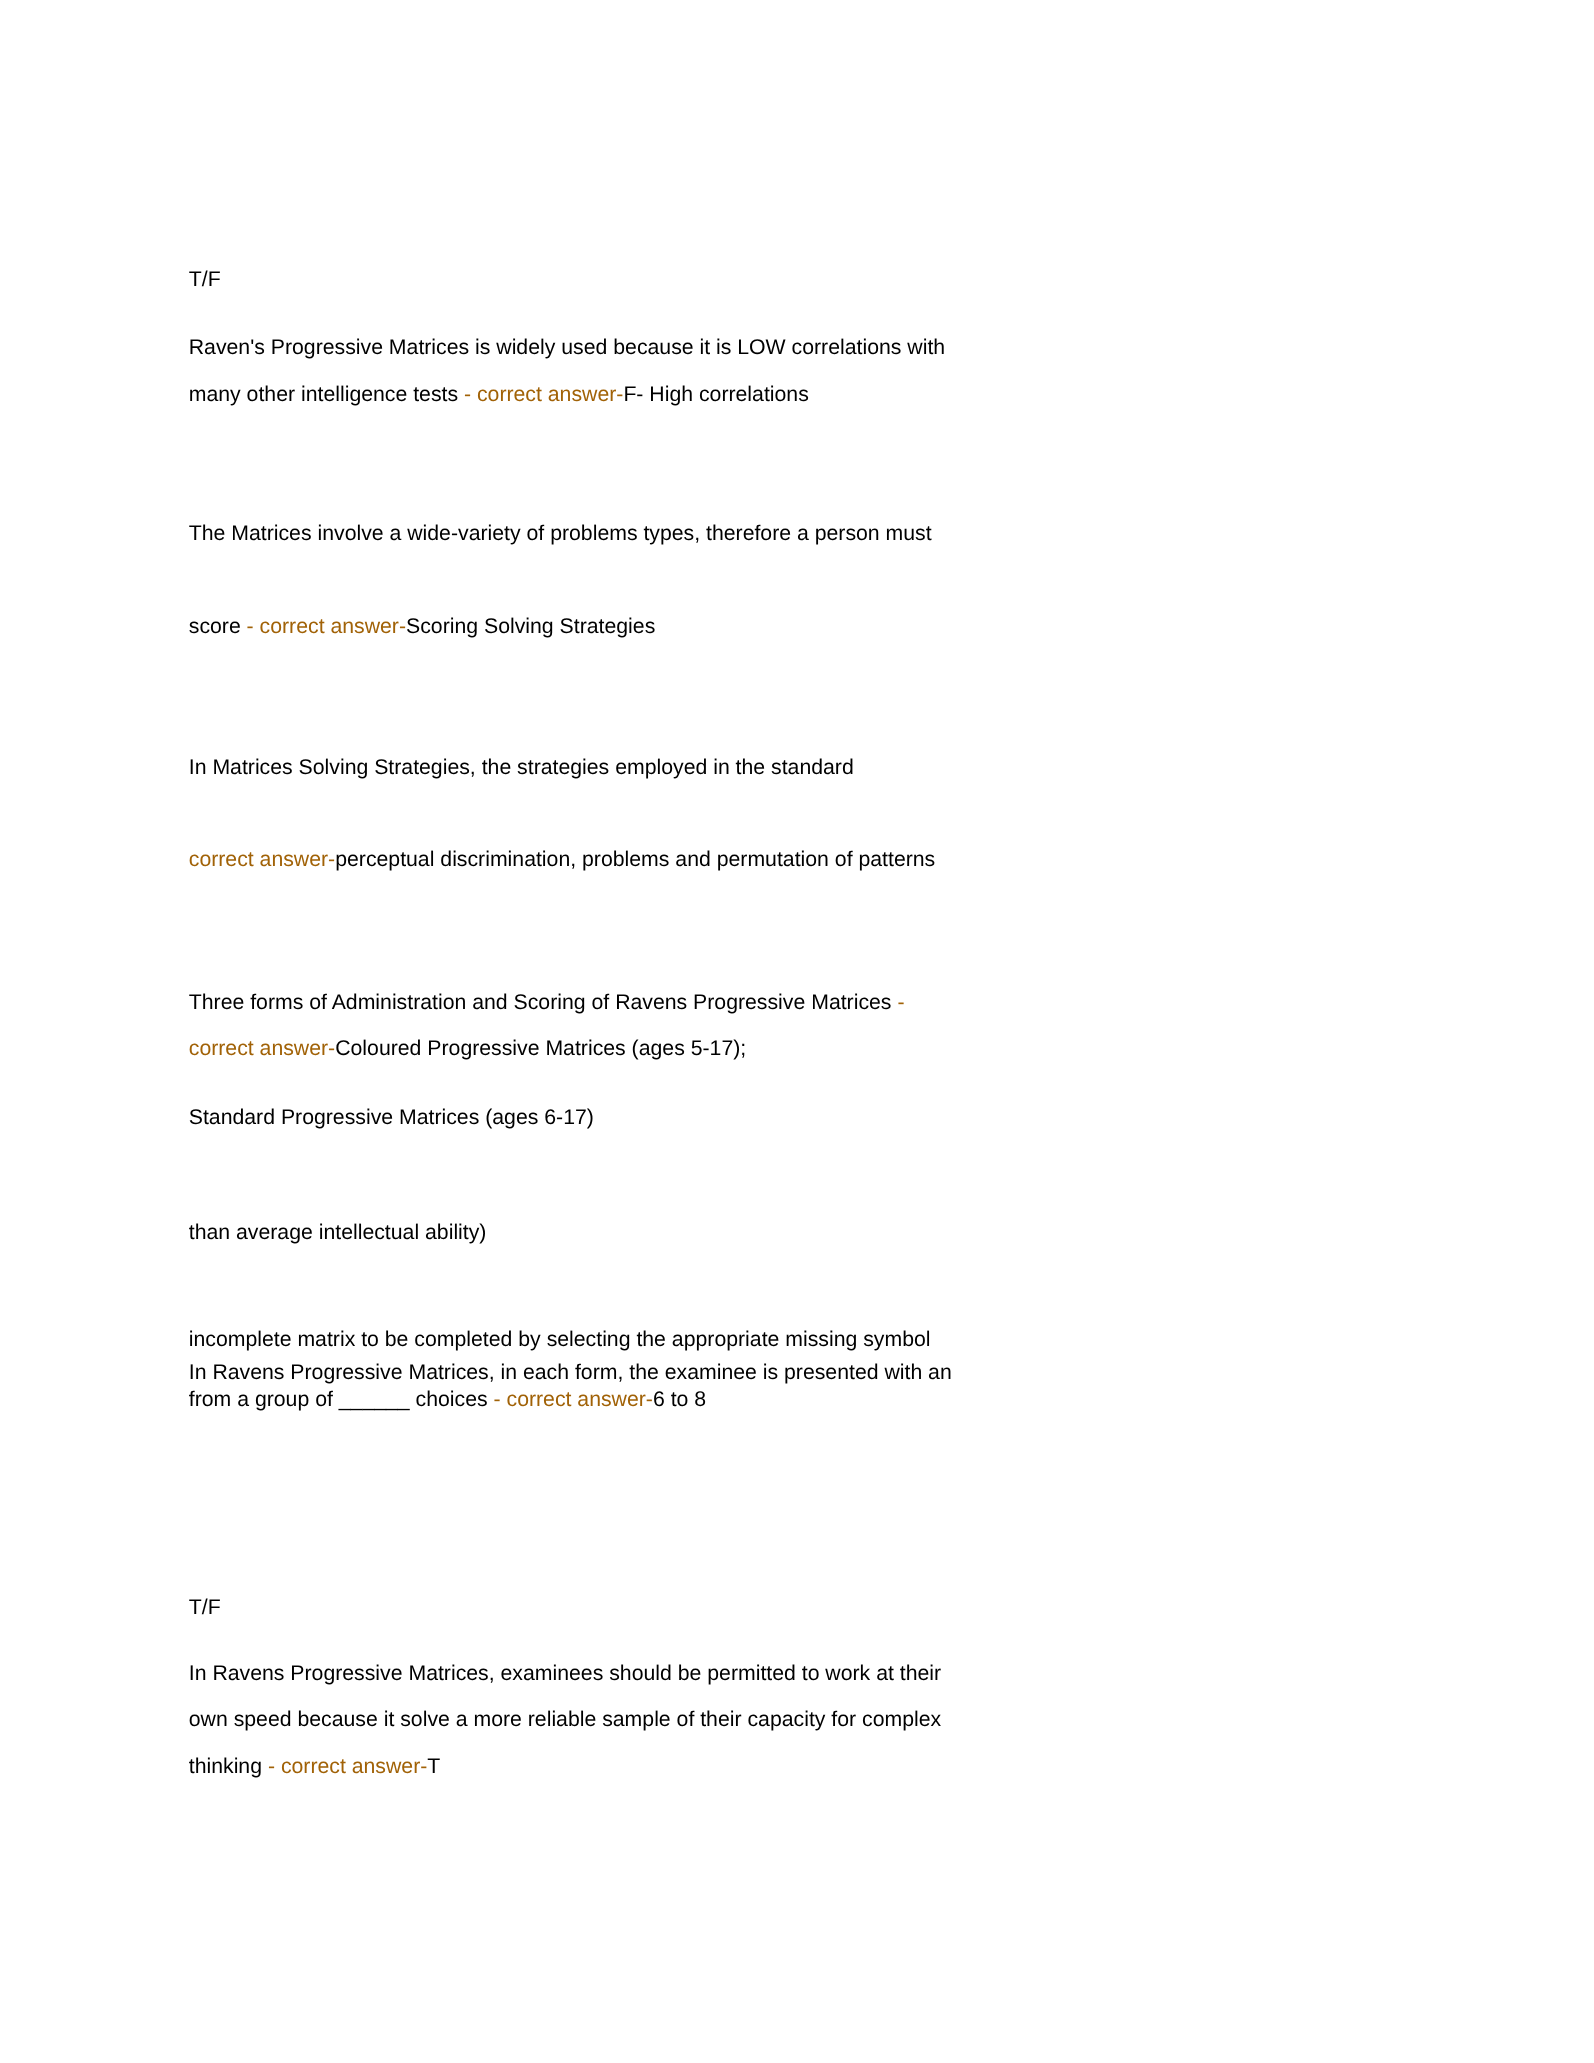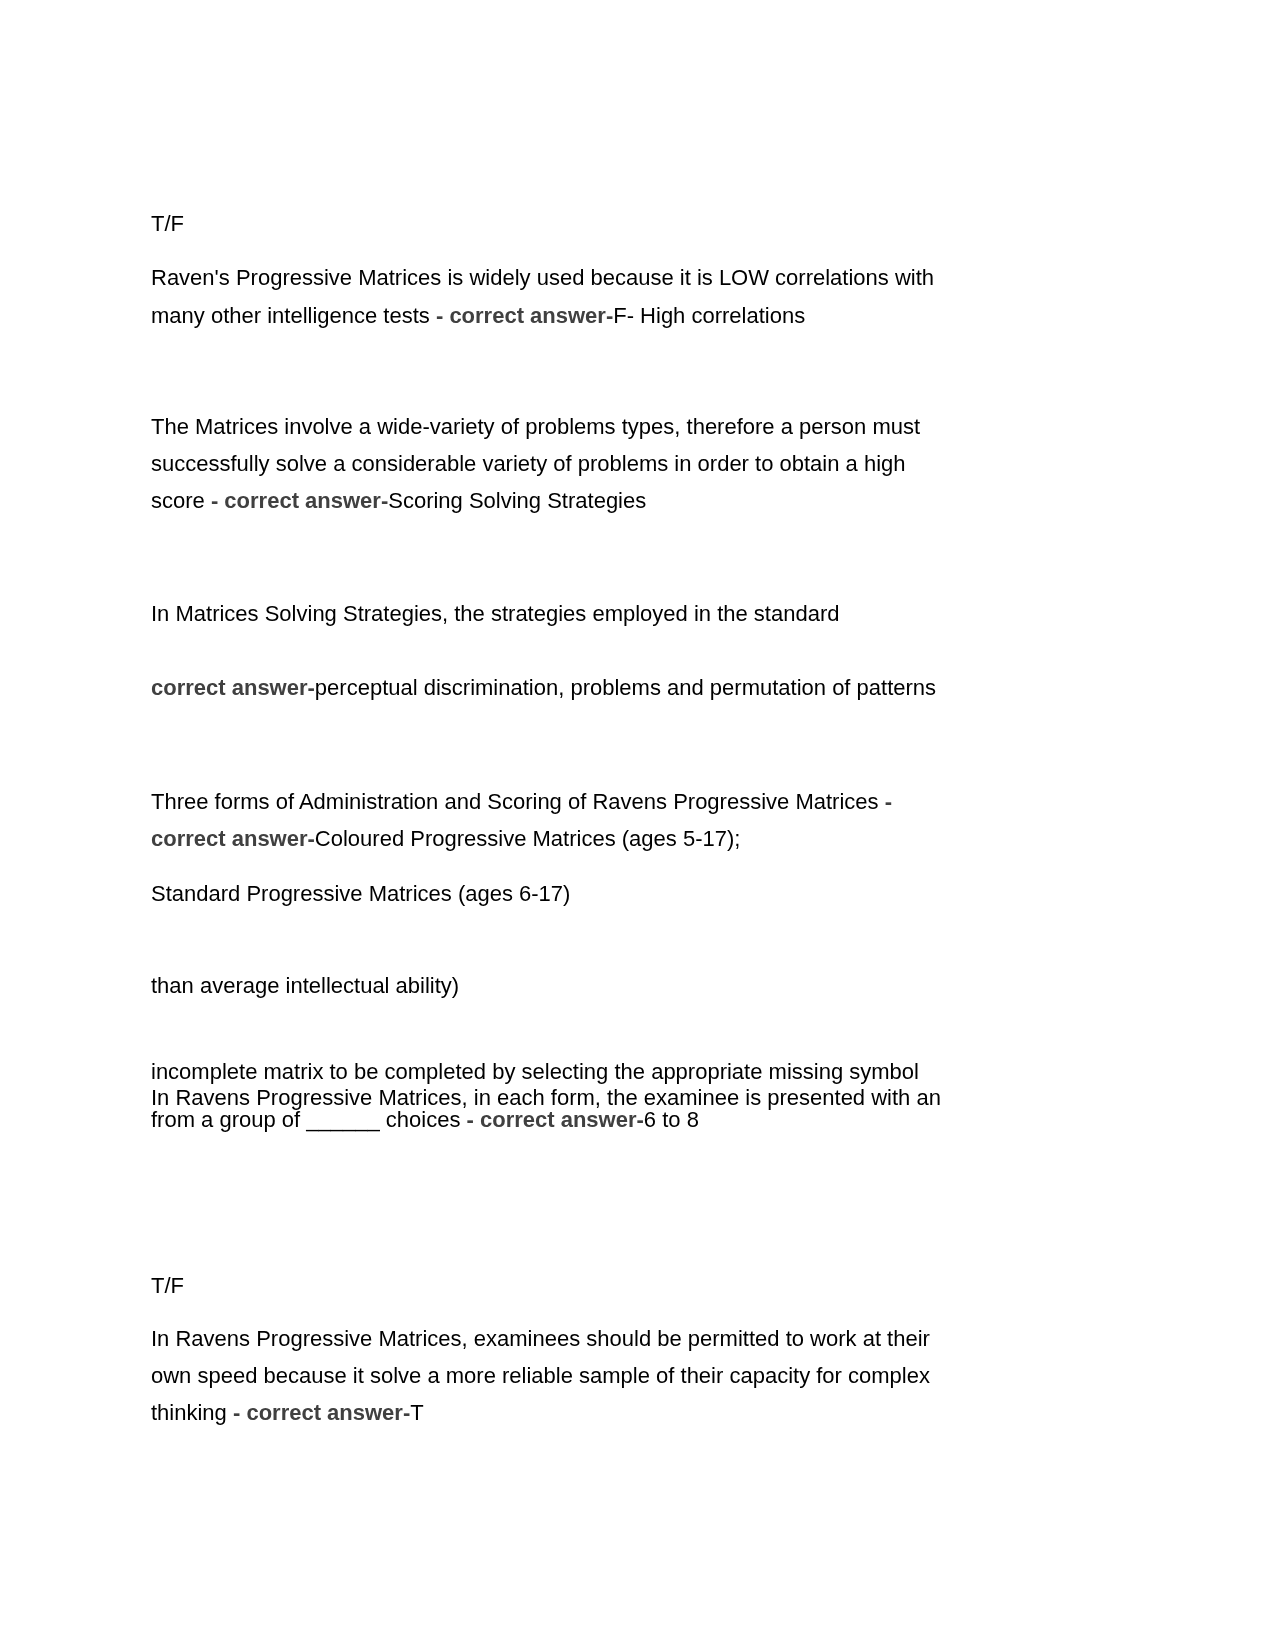--- a/index.html
+++ b/index.html
@@ -1,42 +1,41 @@
 <!DOCTYPE html>
 <html><head>
 <meta charset="utf-8">
 <style>
   html, body { margin: 0; padding: 0; background: #ffffff; }
   body { width: 1275px; height: 1650px; position: relative; overflow: hidden; }
   .page {
     position: absolute; left: 0; top: 0; width: 1275px; height: 1650px;
     background: #ffffff;
     font-family: "Liberation Sans", "DejaVu Sans", sans-serif;
-    font-size: 22px;
+    font-size: 17px;
     color: #000000;
   }
   .line {
     position: absolute; left: 151px;
     white-space: pre;
     line-height: 28px;
     height: 28px;
   }
-  .ans { color: #404040; font-weight: bold; }
+  .ans { color: #a16207; font-weight: normal; }
 </style>
 </head>
 <body>
 
 <div class="page">
 
   <div class="line" style="top:210px"><span>T/F</span></div>
   <div class="line" style="top:264px"><span>Raven's Progressive Matrices is widely used because it is LOW correlations with</span></div>
   <div class="line" style="top:302px"><span>many other intelligence tests </span><span class="ans">- correct answer-</span><span>F- High correlations</span></div>
 
   <div class="line" style="top:413px"><span>The Matrices involve a wide-variety of problems types, therefore a person must</span></div>
-  <div class="line" style="top:450px"><span>successfully solve a considerable variety of problems in order to obtain a high</span></div>
   <div class="line" style="top:487px"><span>score </span><span class="ans">- correct answer-</span><span>Scoring Solving Strategies</span></div>
 
   <div class="line" style="top:600px"><span>In Matrices Solving Strategies, the strategies employed in the standard</span></div>
   <div class="line" style="top:674px"><span class="ans">correct answer-</span><span>perceptual discrimination, problems and permutation of patterns</span></div>
 
   <div class="line" style="top:788px"><span>Three forms of Administration and Scoring of Ravens Progressive Matrices </span><span class="ans">-</span></div>
   <div class="line" style="top:825px"><span class="ans">correct answer-</span><span>Coloured Progressive Matrices (ages 5-17);</span></div>
   <div class="line" style="top:880px"><span>Standard Progressive Matrices (ages 6-17)</span></div>
   <div class="line" style="top:972px"><span>than average intellectual ability)</span></div>
 

